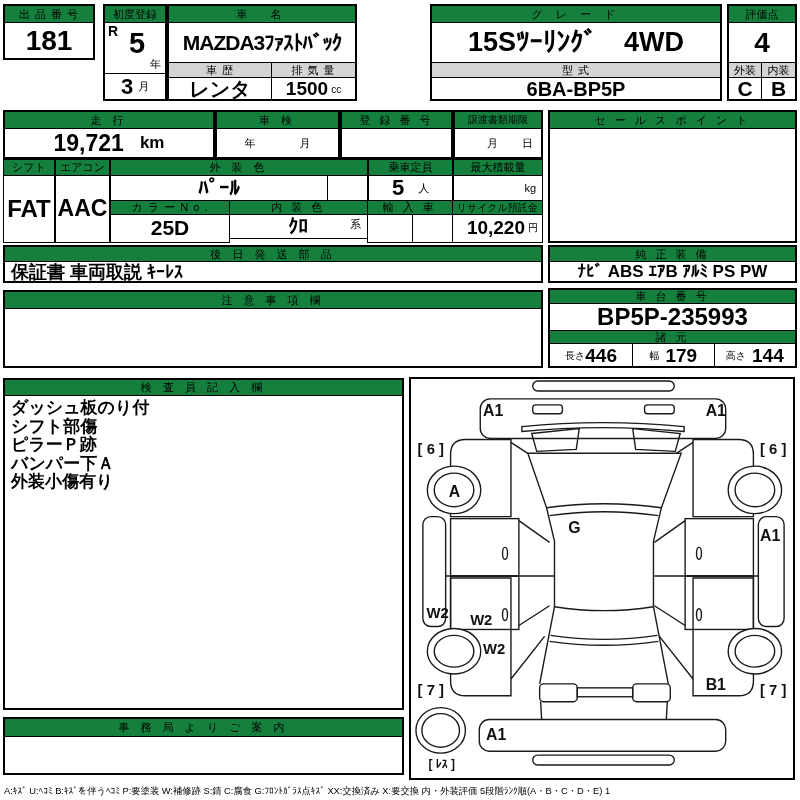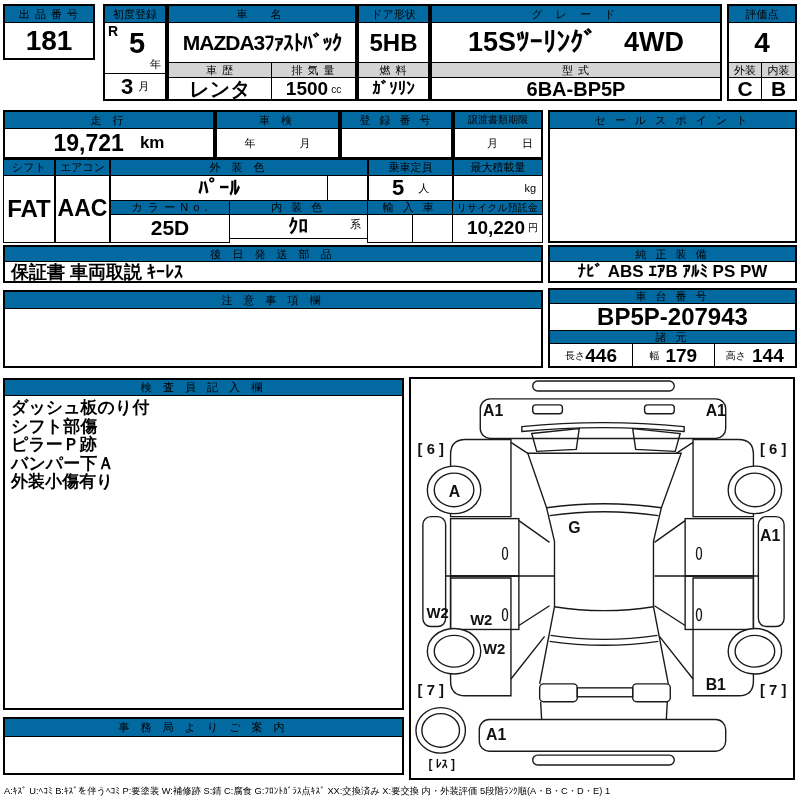--- a/index.html
+++ b/index.html
@@ -1,20 +1,20 @@
 <!DOCTYPE html>
 <html><head>
 <meta charset="utf-8">
 <style>
   html,body{margin:0;padding:0;background:#fff;}
   .page{position:relative;width:800px;height:800px;background:#fff;overflow:hidden;
         font-family:"Liberation Sans","DejaVu Sans",sans-serif;color:#000;}
   .b{position:absolute;border:2px solid #000;box-sizing:border-box;background:#fff;}
   .c{position:absolute;border:1.5px solid #000;box-sizing:border-box;background:#fff;}
-  .hd{background:#0369a1;border-bottom:1.5px solid #000;display:flex;align-items:center;
+  .hd{background:#15803d;border-bottom:1.5px solid #000;display:flex;align-items:center;
       justify-content:center;font-size:11px;letter-spacing:1px;box-sizing:border-box;white-space:nowrap;overflow:hidden;}
   .hdc{background:#d4d4d4;display:flex;align-items:center;justify-content:center;
        font-size:11px;letter-spacing:1px;box-sizing:border-box;white-space:nowrap;overflow:hidden;}
   .v{display:flex;align-items:center;justify-content:center;font-weight:bold;box-sizing:border-box;white-space:nowrap;}
   .small{font-weight:normal;font-size:11px;}
   .rel{position:relative;}
   .abs{position:absolute;}
   svg text{font-family:"Liberation Sans","DejaVu Sans",sans-serif;font-weight:bold;fill:#111;}
 </style>
 </head>
@@ -49,26 +49,20 @@
     </div>
     <div style="display:flex;height:22px;">
       <div class="v" style="width:103px;border-right:1.5px solid #000;font-size:20px;">レンタ</div>
       <div class="v" style="flex:1;font-size:19px;gap:3px;">
         <span>1500</span>
         <span style="font-size:10px;font-weight:normal;">cc</span>
       </div>
     </div>
   </div>
 
-  <div class="b" style="left:357px;top:4px;width:73px;height:97px;">
-    <div class="hd" style="height:17px;letter-spacing:0;">ドア形状</div>
-    <div class="v" style="height:40px;font-size:24px;border-bottom:1.5px solid #000;">5HB</div>
-    <div class="hdc" style="height:15px;border-bottom:1.5px solid #000;">燃 料</div>
-    <div class="v" style="height:22px;font-size:17px;">ｶﾞｿﾘﾝ</div>
-  </div>
 
   <div class="b" style="left:430px;top:4px;width:292px;height:97px;">
     <div class="hd" style="height:17px;letter-spacing:5px;">グ レ ー ド</div>
     <div class="v" style="height:40px;font-size:27px;border-bottom:1.5px solid #000;">15Sﾂｰﾘﾝｸﾞ　4WD</div>
     <div class="hdc" style="height:15px;border-bottom:1.5px solid #000;">型 式</div>
     <div class="v" style="height:22px;font-size:20px;">6BA-BP5P</div>
   </div>
 
   <div class="b" style="left:727px;top:4px;width:70px;height:97px;">
     <div class="hd" style="height:17px;letter-spacing:0;">評価点</div>
@@ -164,21 +158,21 @@
     <div class="v" style="height:19px;font-size:17px;">ﾅﾋﾞ ABS ｴｱB ｱﾙﾐ PS PW</div>
   </div>
 
   <div class="b" style="left:3px;top:290px;width:540px;height:78px;">
     <div class="hd" style="height:17px;letter-spacing:4px;">注 意 事 項 欄</div>
     <div></div>
   </div>
 
   <div class="b" style="left:548px;top:288px;width:249px;height:80px;">
     <div class="hd" style="height:14px;letter-spacing:3px;">車 台 番 号</div>
-    <div class="v" style="height:27px;font-size:24px;border-bottom:1.5px solid #000;">BP5P-207943</div>
+    <div class="v" style="height:27px;font-size:24px;border-bottom:1.5px solid #000;">BP5P-235993</div>
     <div class="hd" style="height:13px;letter-spacing:3px;">諸 元</div>
     <div style="display:flex;height:23px;">
       <div class="v" style="width:83px;border-right:1.5px solid #000;gap:0;font-size:19px;">
         <span style="font-size:10px;font-weight:normal;">長さ</span>
         <span>446</span>
       </div>
       <div class="v" style="width:81.5px;border-right:1.5px solid #000;gap:6px;font-size:19px;">
         <span style="font-size:10px;font-weight:normal;">幅</span>
         <span>179</span>
       </div>

